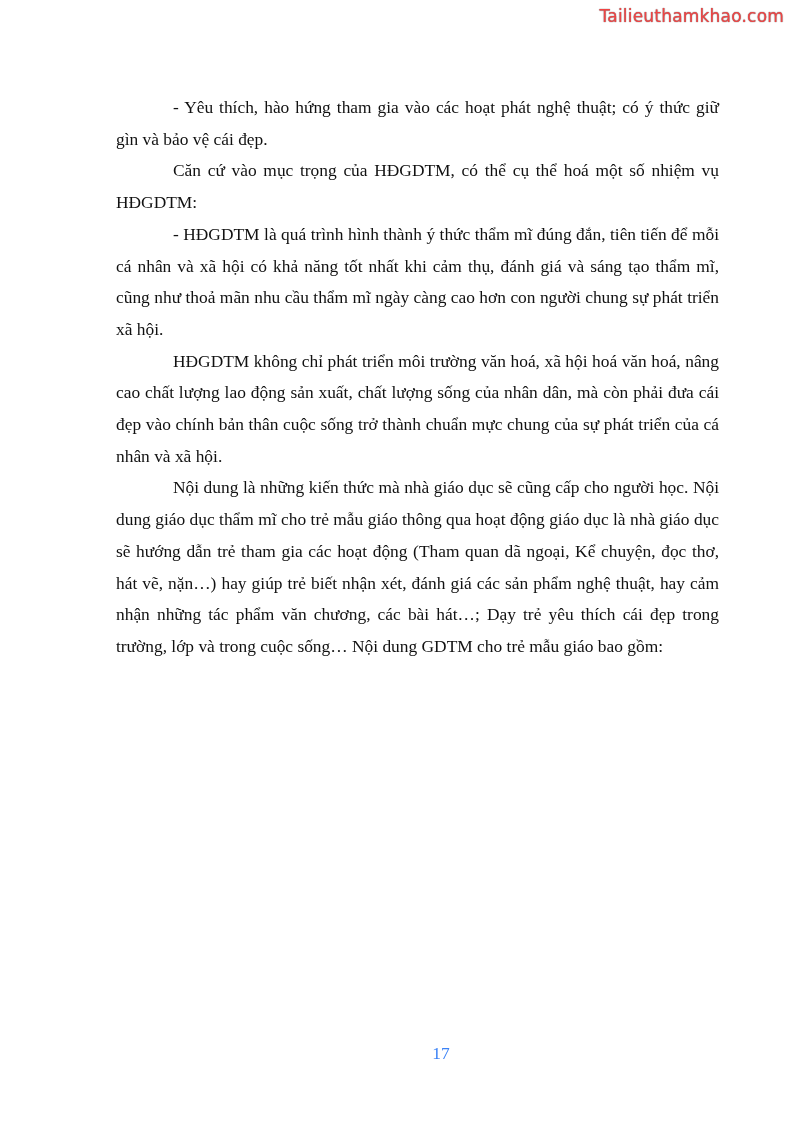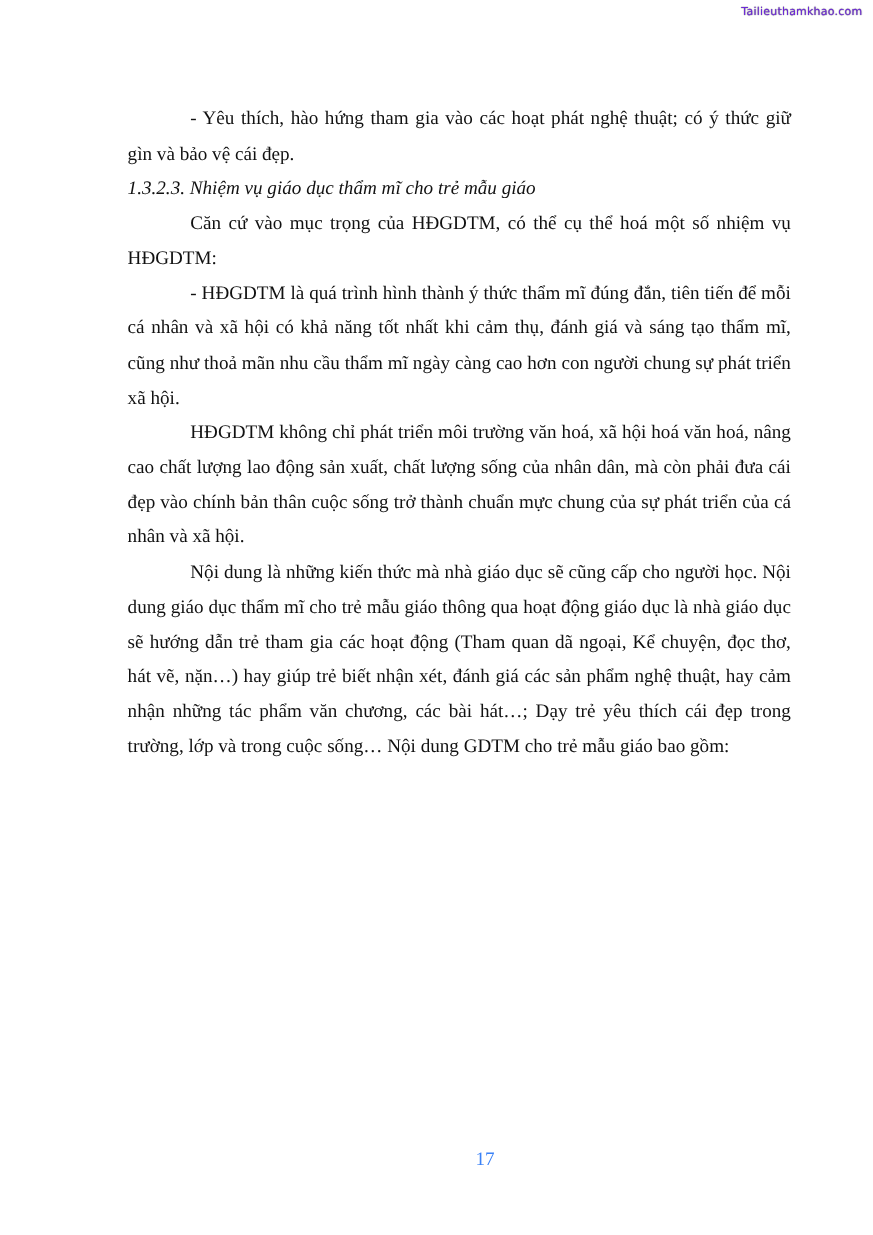--- a/index.html
+++ b/index.html
@@ -1,20 +1,20 @@
 <!DOCTYPE html>
 <html><head>
 <meta charset="utf-8">
 <style>
   html, body { margin:0; padding:0; background:#ffffff; }
   body { width:794px; height:1123px; position:relative; overflow:hidden; }
   .watermark {
     position:absolute; top:6px; right:10px;
-    font-family:"DejaVu Sans", sans-serif; font-size:10px;
-    color:#6d28d9; letter-spacing:0.2px;
+    font-family:"DejaVu Sans", sans-serif; font-size:17px;
+    color:#ef4444; letter-spacing:0.2px;
     text-shadow: 0 0 1px #888, 0 0 1px #888;
   }
   .page {
     position:absolute; left:116px; top:92px; width:603px;
     font-family:"Liberation Serif", serif; font-size:17.4px;
     line-height:31.7px; color:#111;
   }
   .p { text-align:justify; margin:0; }
   .p.indent { text-indent:57px; }
   .heading { font-style:italic; margin:0; }
@@ -23,20 +23,19 @@
     font-family:"Liberation Serif", serif; font-size:17.4px; color:#3b82f6;padding-left:44px;
   }
 </style>
 </head>
 <body>
 
 <div class="watermark">Tailieuthamkhao.com</div>
 
 <div class="page">
   <p class="p indent">- Yêu thích, hào hứng tham gia vào các hoạt phát nghệ thuật; có ý thức giữ gìn và bảo vệ cái đẹp.</p>
-  <p class="heading">1.3.2.3. Nhiệm vụ giáo dục thẩm mĩ cho trẻ mẫu giáo</p>
   <p class="p indent">Căn cứ vào mục trọng của HĐGDTM, có thể cụ thể hoá một số nhiệm vụ HĐGDTM:</p>
   <p class="p indent">- HĐGDTM là quá trình hình thành ý thức thẩm mĩ đúng đắn, tiên tiến để mỗi cá nhân và xã hội có khả năng tốt nhất khi cảm thụ, đánh giá và sáng tạo thẩm mĩ, cũng như thoả mãn nhu cầu thẩm mĩ ngày càng cao hơn con người chung sự phát triển xã hội.</p>
   <p class="p indent">HĐGDTM không chỉ phát triển môi trường văn hoá, xã hội hoá văn hoá, nâng cao chất lượng lao động sản xuất, chất lượng sống của nhân dân, mà còn phải đưa cái đẹp vào chính bản thân cuộc sống trở thành chuẩn mực chung của sự phát triển của cá nhân và xã hội.</p>
   <p class="p indent">Nội dung là những kiến thức mà nhà giáo dục sẽ cũng cấp cho người học. Nội dung giáo dục thẩm mĩ cho trẻ mẫu giáo thông qua hoạt động giáo dục là nhà giáo dục sẽ hướng dẫn trẻ tham gia các hoạt động (Tham quan dã ngoại, Kể chuyện, đọc thơ, hát vẽ, nặn…) hay giúp trẻ biết nhận xét, đánh giá các sản phẩm nghệ thuật, hay cảm nhận những tác phẩm văn chương, các bài hát…; Dạy trẻ yêu thích cái đẹp trong trường, lớp và trong cuộc sống… Nội dung GDTM cho trẻ mẫu giáo bao gồm:</p>
 </div>
 
 <div class="page-number">17</div>
 
 </body></html>

